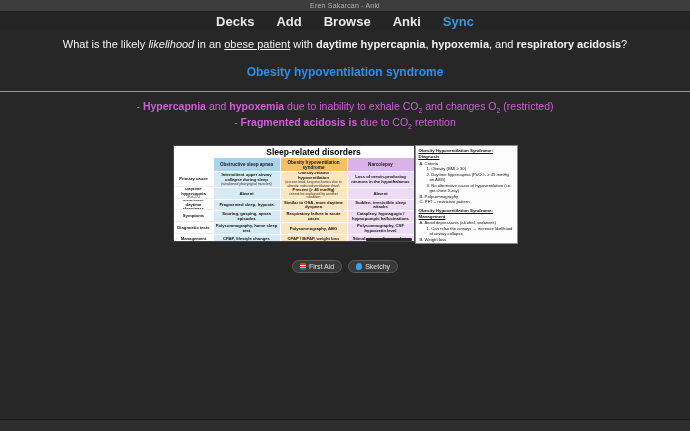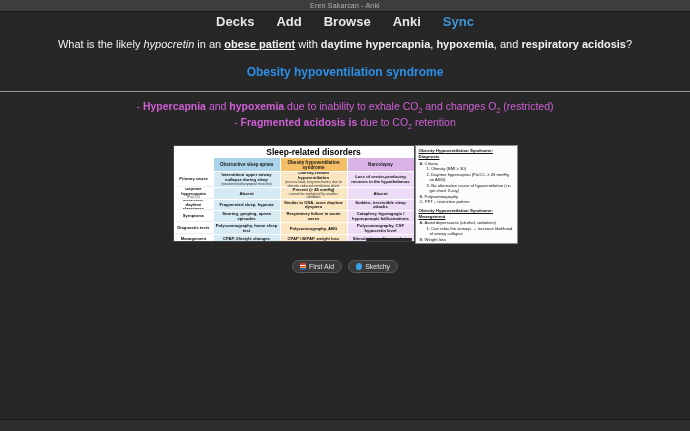--- a/index.html
+++ b/index.html
@@ -26,21 +26,21 @@
     text-align:center;
   }
   .menu-item.active{color:#3f96d9;}
   
   .content{color:#ececec;}
   .question{
     margin-top:8px;text-align:center;font-size:11px;color:#f2f2f2;
     padding:0 20px;line-height:1.25;
   }
   .question i{font-style:italic;}
-  .question u{text-decoration:underline;text-underline-offset:1px;font-weight:bold;}
+  .question u{text-decoration:underline;text-underline-offset:1px;}
   .question b{font-weight:700;}
   .answer{
     margin-top:13px;text-align:center;font-size:12px;font-weight:700;color:#2e8fe6;
   }
   .divider{border:none;border-top:1px solid #989898;margin:12px 0 0 0;}
   .notes{margin-top:8px;text-align:center;font-size:10.5px;color:#d05fd6;line-height:1.25;}
   .notes b{font-weight:700;}
   .notes sub{font-size:7px;}
   
   .images-row{
@@ -122,21 +122,21 @@
   <button class="menu-item">Decks</button>
   <button class="menu-item">Add</button>
   <button class="menu-item">Browse</button>
   <button class="menu-item">Anki</button>
   <button class="menu-item active">Sync</button>
 </div>
 
 <div class="content">
 
   <div class="question">
-    <span>What is the likely </span><i>hypocretin</i><span> in an </span><u>obese patient</u><span> with </span><b>daytime hypercapnia</b><span>, </span><b>hypoxemia</b><span>, and </span><b>respiratory acidosis</b><span>?</span>
+    <span>What is the likely </span><i>likelihood</i><span> in an </span><u>obese patient</u><span> with </span><b>daytime hypercapnia</b><span>, </span><b>hypoxemia</b><span>, and </span><b>respiratory acidosis</b><span>?</span>
   </div>
 
   <div class="answer">Obesity hypoventilation syndrome</div>
 
   <hr class="divider">
 
   <div class="notes">
     <div>
       <span>- </span><b>Hypercapnia</b><span> and </span><b>hypoxemia</b><span> due to inability to exhale CO</span><sub>2</sub><span> and changes O</span><sub>2</sub><span> (restricted)</span>
     </div>

